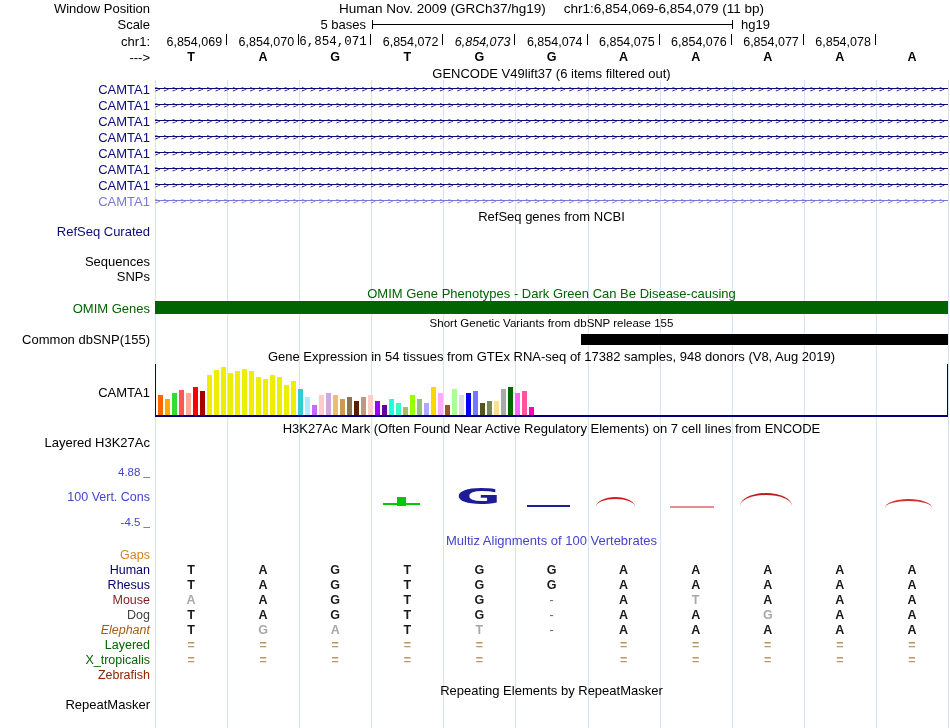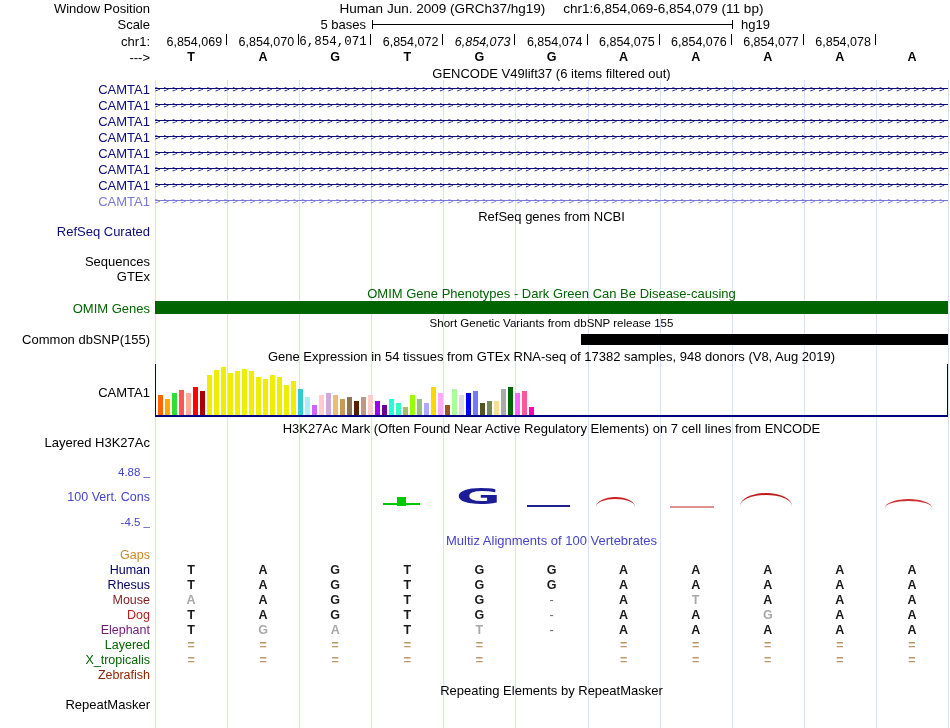--- a/index.html
+++ b/index.html
@@ -41,21 +41,21 @@
       <div class="guide" style="left: 587.545px; top: 80px; height: 648px;"></div>
       <div class="guide" style="left: 659.636px; top: 80px; height: 648px;"></div>
       <div class="guide" style="left: 731.727px; top: 80px; height: 648px;"></div>
       <div class="guide" style="left: 803.818px; top: 80px; height: 648px;"></div>
       <div class="guide" style="left: 875.909px; top: 80px; height: 648px;"></div>
       <div class="guide" style="left: 948px; top: 80px; height: 648px;"></div>
     </div>
 
   <div class="lbl" style="top:1px">Window Position</div>
   <div class="hdr" style="top:1px;font-size:13.5px">
-    <span>Human Jun. 2009 (GRCh37/hg19)</span><span style="display:inline-block;width:18px"></span><span>chr1:6,854,069-6,854,079 (11 bp)</span>
+    <span>Human Nov. 2009 (GRCh37/hg19)</span><span style="display:inline-block;width:18px"></span><span>chr1:6,854,069-6,854,079 (11 bp)</span>
   </div>
   <div class="lbl" style="top:17px">Scale</div>
   <div class="abs" style="top:17px;left:155px;width:211px;text-align:right">5 bases</div>
   <div class="hline" style="left:372px;top:24px;width:361px"></div>
   <div class="sbart" style="left:372px"></div>
   <div class="sbart" style="left:732px"></div>
   <div class="abs" style="top:17px;left:741px">hg19</div>
   <div class="lbl" style="top:34px">chr1:</div>
   <div id="positions">
       <div class="poscell" style="left: 155px; width: 67.0909px;">6,854,069</div>
@@ -119,21 +119,21 @@
       <div class="arrowrow" style="top: 177px; color: rgb(12, 12, 120);">&gt;&gt;&gt;&gt;&gt;&gt;&gt;&gt;&gt;&gt;&gt;&gt;&gt;&gt;&gt;&gt;&gt;&gt;&gt;&gt;&gt;&gt;&gt;&gt;&gt;&gt;&gt;&gt;&gt;&gt;&gt;&gt;&gt;&gt;&gt;&gt;&gt;&gt;&gt;&gt;&gt;&gt;&gt;&gt;&gt;&gt;&gt;&gt;&gt;&gt;&gt;&gt;&gt;&gt;&gt;&gt;&gt;&gt;&gt;&gt;&gt;&gt;&gt;&gt;&gt;&gt;&gt;&gt;&gt;&gt;&gt;&gt;&gt;&gt;&gt;&gt;&gt;&gt;&gt;&gt;&gt;&gt;&gt;&gt;&gt;&gt;&gt;&gt;&gt;&gt;&gt;&gt;&gt;&gt;&gt;&gt;&gt;&gt;&gt;&gt;&gt;&gt;&gt;&gt;&gt;&gt;&gt;&gt;&gt;&gt;</div>
       <div class="lbl" style="top: 194px; color: rgb(120, 120, 216);">CAMTA1</div>
       <div class="hline" style="left: 155px; top: 200px; width: 793px; background: rgb(120, 120, 216);"></div>
       <div class="arrowrow" style="top: 193px; color: rgb(120, 120, 216);">&gt;&gt;&gt;&gt;&gt;&gt;&gt;&gt;&gt;&gt;&gt;&gt;&gt;&gt;&gt;&gt;&gt;&gt;&gt;&gt;&gt;&gt;&gt;&gt;&gt;&gt;&gt;&gt;&gt;&gt;&gt;&gt;&gt;&gt;&gt;&gt;&gt;&gt;&gt;&gt;&gt;&gt;&gt;&gt;&gt;&gt;&gt;&gt;&gt;&gt;&gt;&gt;&gt;&gt;&gt;&gt;&gt;&gt;&gt;&gt;&gt;&gt;&gt;&gt;&gt;&gt;&gt;&gt;&gt;&gt;&gt;&gt;&gt;&gt;&gt;&gt;&gt;&gt;&gt;&gt;&gt;&gt;&gt;&gt;&gt;&gt;&gt;&gt;&gt;&gt;&gt;&gt;&gt;&gt;&gt;&gt;&gt;&gt;&gt;&gt;&gt;&gt;&gt;&gt;&gt;&gt;&gt;&gt;&gt;&gt;</div>
     </div>
 
   <div class="hdr" style="top:209px">RefSeq genes from NCBI</div>
   <div class="lbl navy" style="top:224px">RefSeq Curated</div>
 
   <div class="lbl" style="top:254px">Sequences</div>
-  <div class="lbl" style="top:269px">GTEx</div>
+  <div class="lbl" style="top:269px">SNPs</div>
 
   <div class="hdr green" style="top:286px">OMIM Gene Phenotypes - Dark Green Can Be Disease-causing</div>
   <div class="lbl green" style="top:301px">OMIM Genes</div>
   <div class="abs" style="left:155px;top:301px;width:793px;height:13px;background:var(--omim-green,#006400)"></div>
 
   <div class="hdr small" style="top:317px">Short Genetic Variants from dbSNP release 155</div>
   <div class="lbl" style="top:332px">Common dbSNP(155)</div>
   <div class="abs" style="left:581px;top:334px;width:367px;height:11px;background:var(--dbsnp-black,#000)"></div>
 
   <div class="hdr" style="top:349px">Gene Expression in 54 tissues from GTEx RNA-seq of 17382 samples, 948 donors (V8, Aug 2019)</div>
@@ -247,33 +247,33 @@
       <div class="mzletter" style="left: 227.091px; top: 593px; width: 72.0909px;">A</div>
       <div class="mzletter" style="left: 299.182px; top: 593px; width: 72.0909px;">G</div>
       <div class="mzletter" style="left: 371.273px; top: 593px; width: 72.0909px;">T</div>
       <div class="mzletter" style="left: 443.364px; top: 593px; width: 72.0909px;">G</div>
       <div class="mzletter mzdash" style="left: 515.455px; top: 593px; width: 72.0909px;">-</div>
       <div class="mzletter" style="left: 587.545px; top: 593px; width: 72.0909px;">A</div>
       <div class="mzletter mzgray" style="left: 659.636px; top: 593px; width: 72.0909px;">T</div>
       <div class="mzletter" style="left: 731.727px; top: 593px; width: 72.0909px;">A</div>
       <div class="mzletter" style="left: 803.818px; top: 593px; width: 72.0909px;">A</div>
       <div class="mzletter" style="left: 875.909px; top: 593px; width: 72.0909px;">A</div>
-      <div class="mzlabel" style="top: 608px; color: #b91c1c;">Dog</div>
+      <div class="mzlabel" style="top: 608px; color: #404040;">Dog</div>
       <div class="mzletter" style="left: 155px; top: 608px; width: 72.0909px;">T</div>
       <div class="mzletter" style="left: 227.091px; top: 608px; width: 72.0909px;">A</div>
       <div class="mzletter" style="left: 299.182px; top: 608px; width: 72.0909px;">G</div>
       <div class="mzletter" style="left: 371.273px; top: 608px; width: 72.0909px;">T</div>
       <div class="mzletter" style="left: 443.364px; top: 608px; width: 72.0909px;">G</div>
       <div class="mzletter mzdash" style="left: 515.455px; top: 608px; width: 72.0909px;">-</div>
       <div class="mzletter" style="left: 587.545px; top: 608px; width: 72.0909px;">A</div>
       <div class="mzletter" style="left: 659.636px; top: 608px; width: 72.0909px;">A</div>
       <div class="mzletter mzgray" style="left: 731.727px; top: 608px; width: 72.0909px;">G</div>
       <div class="mzletter" style="left: 803.818px; top: 608px; width: 72.0909px;">A</div>
       <div class="mzletter" style="left: 875.909px; top: 608px; width: 72.0909px;">A</div>
-      <div class="mzlabel" style="top: 623px; color: #701a75;">Elephant</div>
+      <div class="mzlabel" style="top: 623px; color: #a16207; font-style: italic;">Elephant</div>
       <div class="mzletter" style="left: 155px; top: 623px; width: 72.0909px;">T</div>
       <div class="mzletter mzgray" style="left: 227.091px; top: 623px; width: 72.0909px;">G</div>
       <div class="mzletter mzgray" style="left: 299.182px; top: 623px; width: 72.0909px;">A</div>
       <div class="mzletter" style="left: 371.273px; top: 623px; width: 72.0909px;">T</div>
       <div class="mzletter mzgray" style="left: 443.364px; top: 623px; width: 72.0909px;">T</div>
       <div class="mzletter mzdash" style="left: 515.455px; top: 623px; width: 72.0909px;">-</div>
       <div class="mzletter" style="left: 587.545px; top: 623px; width: 72.0909px;">A</div>
       <div class="mzletter" style="left: 659.636px; top: 623px; width: 72.0909px;">A</div>
       <div class="mzletter" style="left: 731.727px; top: 623px; width: 72.0909px;">A</div>
       <div class="mzletter" style="left: 803.818px; top: 623px; width: 72.0909px;">A</div>

